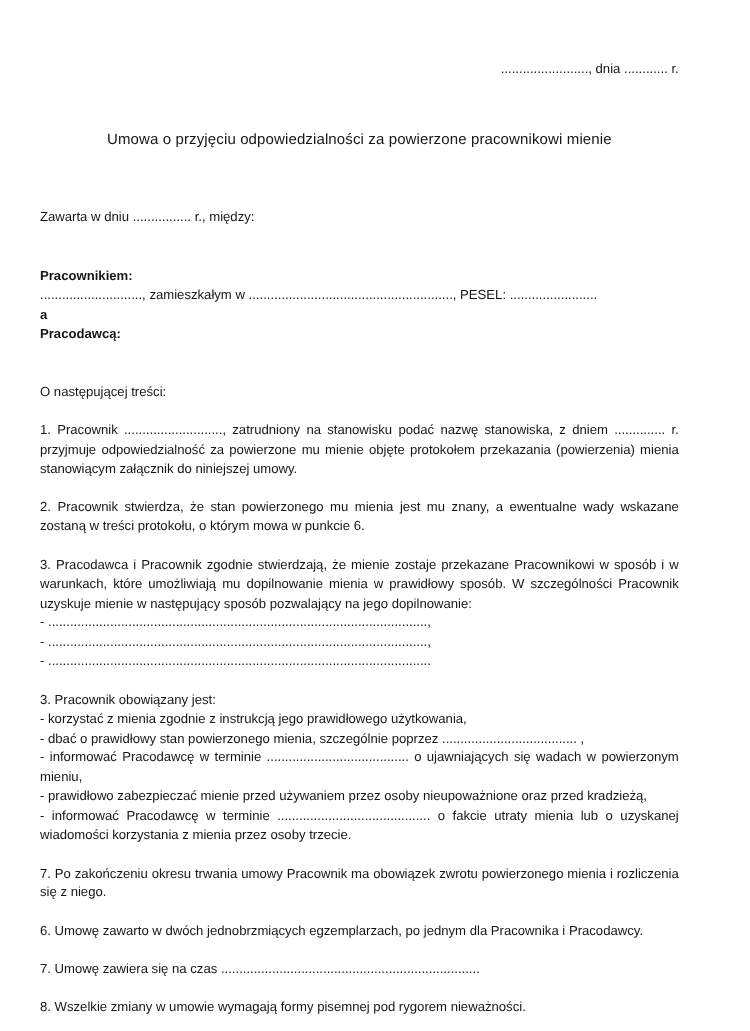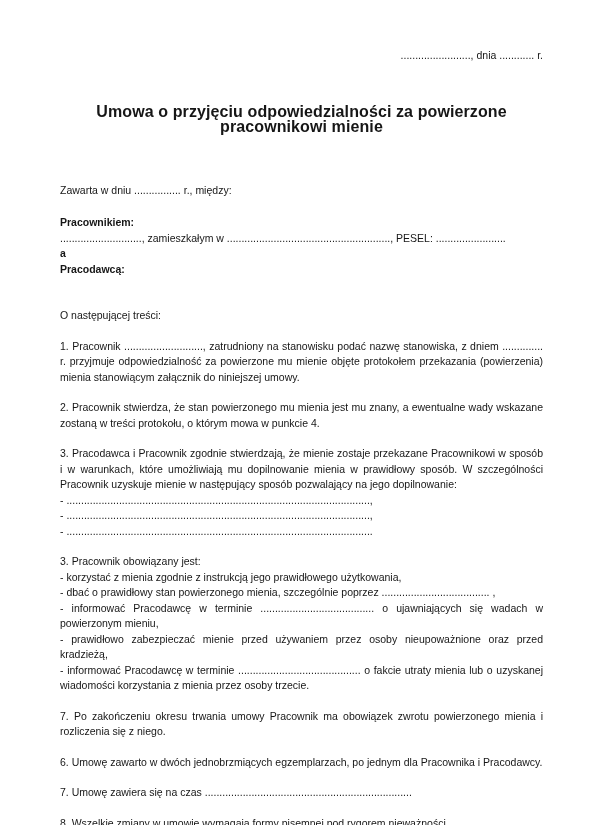--- a/index.html
+++ b/index.html
@@ -4,37 +4,37 @@
 <style>
   html, body { margin: 0; padding: 0; }
   body {
     width: 600px; height: 825px;
     background: #ffffff;
     overflow: hidden;
   }
   .page {
     box-sizing: border-box;
     width: 600px; height: 825px;
-    padding: 48px 57px 0 60px;
+    padding: 48px 57px 0 32px;
     background: #ffffff;
     color: #161616;
     font-family: "Liberation Sans", sans-serif;
     font-size: 10.5px;
     line-height: 15.5px;
   }
   .date-line { text-align: right; }
   .title {
     margin: 40px 0 0 0;
-    font-size: 16px;
-    font-weight: 700;
+    font-size: 12px;
+    font-weight: 400;
     text-align: center;
     letter-spacing: 0.1px;
   }
   .intro { margin-top: 48px; }
-  .parties { margin-top: 17px; }
+  .parties { margin-top: 31px; }
   .bold { font-weight: 700; }
   .preamble { margin-top: 31px; }
   .clause { margin-top: 15px; text-align: justify; }
   .clause .item { text-align: justify; }
 </style>
 </head>
 <body>
 
 <div class="page">
 
@@ -48,21 +48,21 @@
     <div class="bold">Pracownikiem:</div>
     <div>............................, zamieszkałym w ........................................................, PESEL: ........................</div>
     <div class="bold">a</div>
     <div class="bold">Pracodawcą:</div>
   </div>
 
   <div class="preamble">O następującej treści:</div>
 
   <div class="clause">1. Pracownik ..........................., zatrudniony na stanowisku podać nazwę stanowiska, z dniem .............. r. przyjmuje odpowiedzialność za powierzone mu mienie objęte protokołem przekazania (powierzenia) mienia stanowiącym załącznik do niniejszej umowy.</div>
 
-  <div class="clause">2. Pracownik stwierdza, że stan powierzonego mu mienia jest mu znany, a ewentualne wady wskazane zostaną w treści protokołu, o którym mowa w punkcie 4.</div>
+  <div class="clause">2. Pracownik stwierdza, że stan powierzonego mu mienia jest mu znany, a ewentualne wady wskazane zostaną w treści protokołu, o którym mowa w punkcie 6.</div>
 
   <div class="clause">
     <div>3. Pracodawca i Pracownik zgodnie stwierdzają, że mienie zostaje przekazane Pracownikowi w sposób i w warunkach, które umożliwiają mu dopilnowanie mienia w prawidłowy sposób. W szczególności Pracownik uzyskuje mienie w następujący sposób pozwalający na jego dopilnowanie:</div>
     <div class="item">- ........................................................................................................,</div>
     <div class="item">- ........................................................................................................,</div>
     <div class="item">- .........................................................................................................</div>
   </div>
 
   <div class="clause">
     <div>3. Pracownik obowiązany jest:</div>

